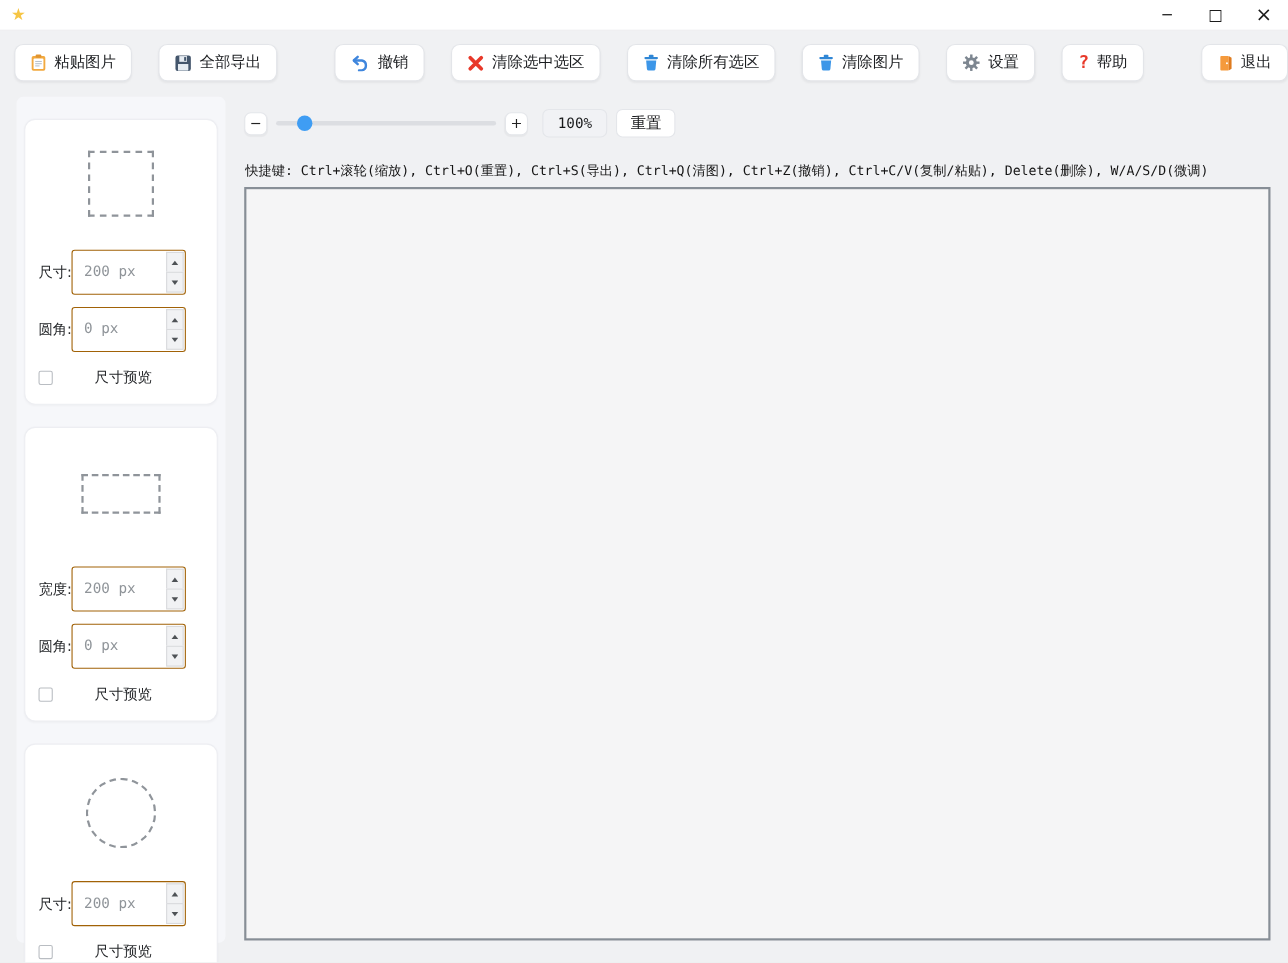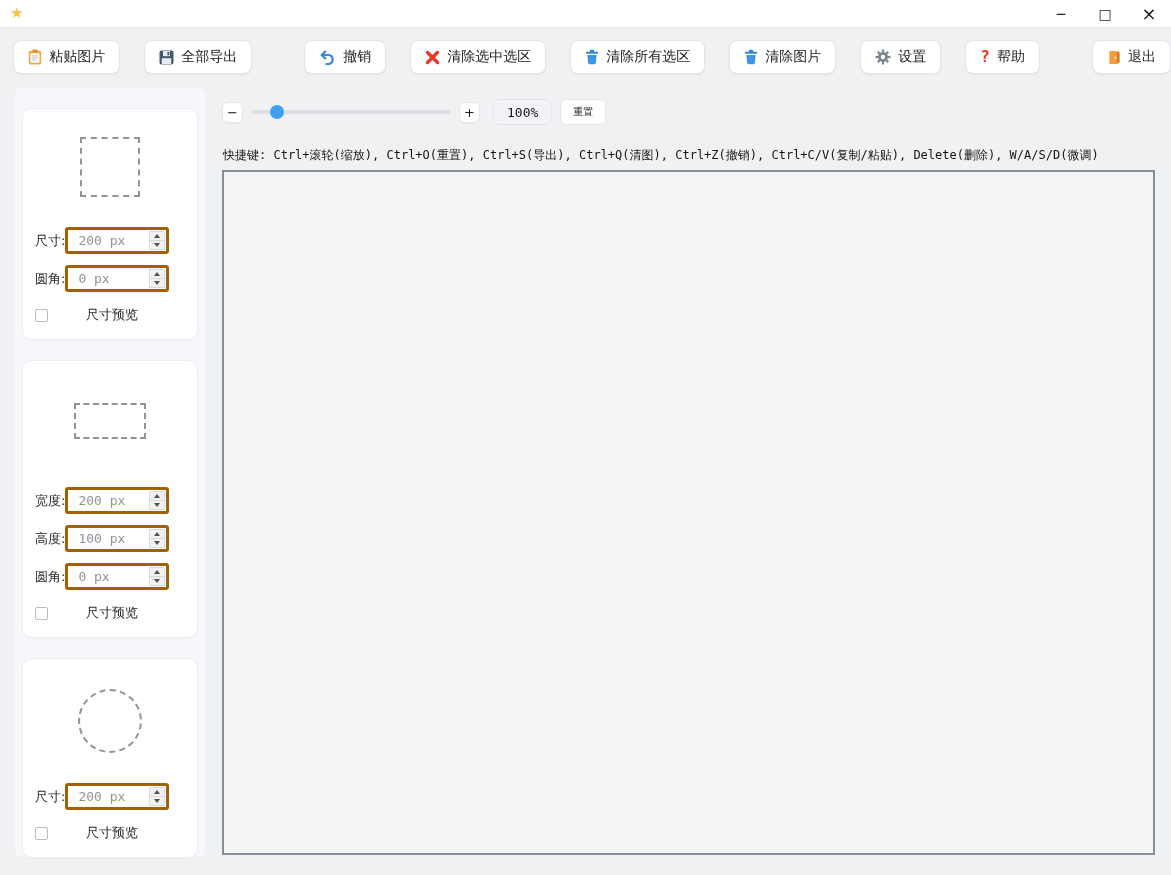--- a/index.html
+++ b/index.html
@@ -30,21 +30,21 @@
   .card { margin:20px 7px 0 7px; background:#fff; border:1px solid #edeef2; border-radius:10px;
           box-shadow:0 1px 2px rgba(0,0,0,.03); padding-bottom:15px; }
   .shape-wrap { display:flex; justify-content:center; }
   .shape-square { width:60px; height:60px; border:2px dashed #8f949a; margin-top:28px; }
   .shape-rect { width:72px; height:36px; border:2px dashed #8f949a; margin-top:42px; margin-bottom:18px; }
   .shape-circle { width:64px; height:64px; border:2px dashed #8f949a; border-radius:50%; margin-top:30px; }
 
   .frow { display:flex; align-items:center; gap:0; padding:0 28px 0 12px; margin-top:11px; }
   .frow.first { margin-top:30px; }
   .flabel { font-size:13px; color:#25272a; white-space:nowrap; }
-  .num-field { flex:1; height:27px; background:#fff; border:3px solid #a16207; border-radius:3px;
+  .num-field { flex:1; height:41px; background:#fff; border:1px solid #a16207; border-radius:3px;
                display:flex; overflow:hidden; }
   .num-input { flex:1; min-width:0; border:0; outline:none; padding:0 0 0 10px;
                font-family:"DejaVu Sans Mono",monospace; font-size:13px; color:#8f9499; background:transparent; }
   .spin { width:16px; display:flex; flex-direction:column; margin:1px 1px 1px 0; }
   .spin-btn { flex:1; background:#f1f2f4; border:1px solid #d9dadd; display:flex; align-items:center;
               justify-content:center; cursor:pointer; padding:0; }
   .spin-btn.up { border-bottom-width:0; }
   .tri-up { width:0; height:0; border-left:3px solid transparent; border-right:3px solid transparent;
             border-bottom:4px solid #4e5256; display:block; }
   .tri-down { width:0; height:0; border-left:3px solid transparent; border-right:3px solid transparent;
@@ -65,21 +65,21 @@
           color:#222; display:flex; align-items:center; justify-content:center; box-shadow:0 1px 1px rgba(0,0,0,.04);
           cursor:pointer; padding:0; font-family:inherit; }
   .slider { position:relative; width:200px; height:14px; }
   .slider-track { position:absolute; top:5px; left:0; right:0; height:4px; background:#dcdee2; border-radius:2px; }
   .slider-thumb { position:absolute; top:0; left:20px; width:14px; height:14px; background:#3f9df3;
                   border-radius:50%; cursor:pointer; }
   .zoom-chip { height:26px; padding:0 13px; background:#f1f2f5; border:1px solid #e4e6ea; border-radius:6px;
                font-size:13px; color:#17181a; display:flex; align-items:center; margin-left:5px;
                font-family:"DejaVu Sans Mono",monospace; }
   .reset-btn { height:26px; padding:0 12px; background:#fff; border:1px solid #e4e6ea; border-radius:6px;
-               font-size:10px; color:#17181a; display:flex; align-items:center; cursor:pointer; font-family:inherit; }
+               font-size:14px; color:#17181a; display:flex; align-items:center; cursor:pointer; font-family:inherit; }
   .hint { position:absolute; left:223px; top:147px; font-family:"DejaVu Sans Mono",monospace; font-size:12px;
           color:#141414; white-space:nowrap; }
   .canvas { position:absolute; left:222px; top:170px; width:933px; height:685px; background:#f5f5f6;
             border:2px solid #878e96; }
 </style>
 </head>
 <body>
 
 <div class="app">
 
@@ -265,34 +265,20 @@
             <button class="spin-btn up">
                 <i class="tri-up"></i>
               </button>
             <button class="spin-btn">
                 <i class="tri-down"></i>
               </button>
           </div>
         </div>
       </div>
       <div class="frow">
-        <span class="flabel">高度:</span>
-        <div class="num-field">
-          <input class="num-input" value="100 px" style="">
-          <div class="spin">
-            <button class="spin-btn up">
-                <i class="tri-up"></i>
-              </button>
-            <button class="spin-btn">
-                <i class="tri-down"></i>
-              </button>
-          </div>
-        </div>
-      </div>
-      <div class="frow">
         <span class="flabel">圆角:</span>
         <div class="num-field">
           <input class="num-input" value="0 px" style="">
           <div class="spin">
             <button class="spin-btn up">
                 <i class="tri-up"></i>
               </button>
             <button class="spin-btn">
                 <i class="tri-down"></i>
               </button>

